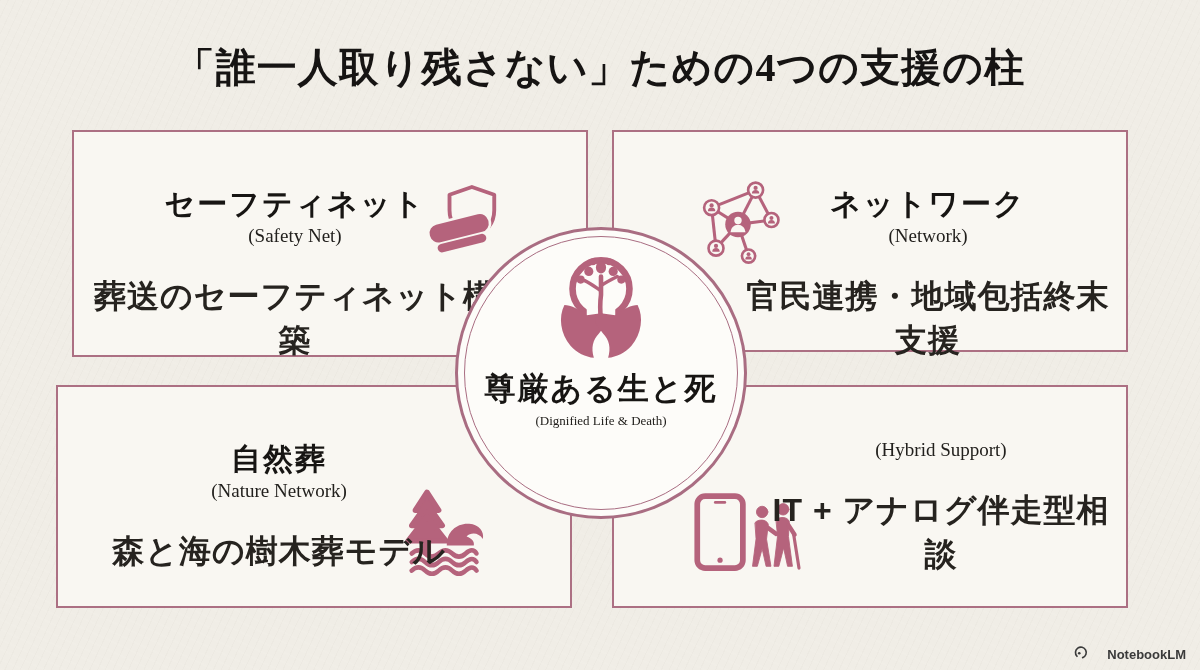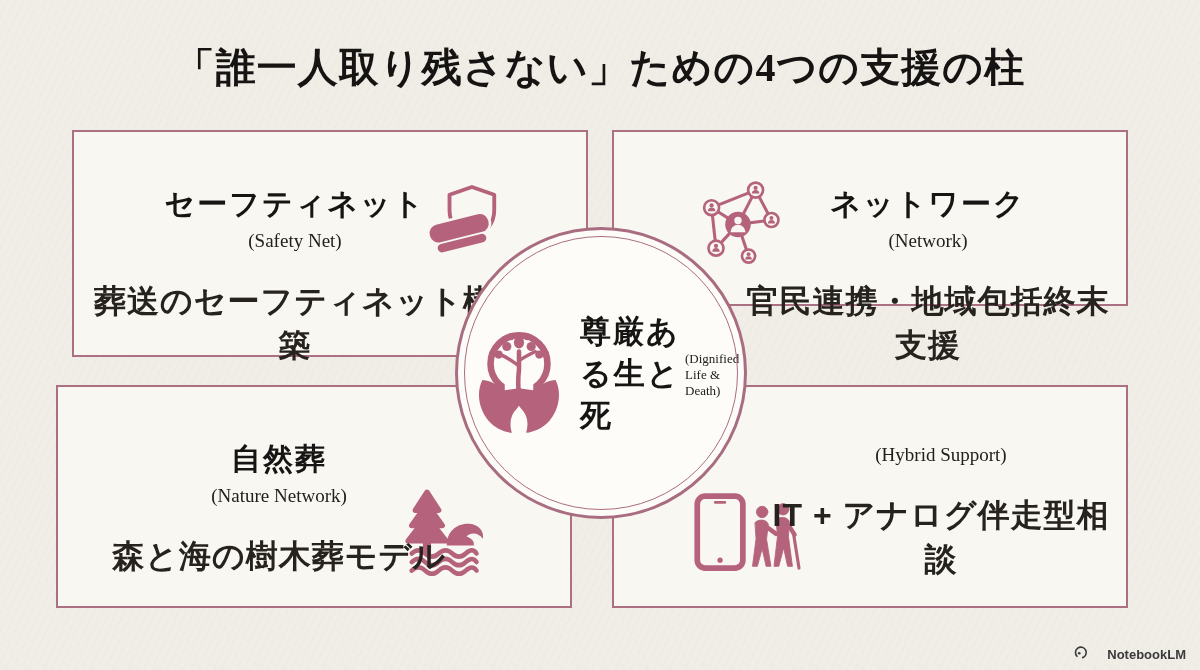--- a/index.html
+++ b/index.html
@@ -15,45 +15,45 @@
   .page-title{
     position:absolute; top:40px; left:0; width:100%;
     text-align:center; font-size:40px; font-weight:700; letter-spacing:1px;
     color:#161413;
   }
   .card{
     position:absolute; width:516px; box-sizing:border-box;
     background:#f9f7f2; border:2px solid #ac7083;padding-left:24px;
   }
   .card.tl{ left:72px;  top:130px; height:227px; }
-  .card.tr{ left:612px; top:130px; height:176px; }
+  .card.tr{ left:612px; top:130px; height:222px; }
   .card.bl{ left:56px;  top:385px; height:223px; }
   .card.br{ left:612px; top:385px; height:223px; }
   .textcol{ position:absolute; top:52px; text-align:center; }
   .tl .textcol{ left:6px;  width:430px; }
   .tr .textcol{ right:2px; width:392px; }
   .bl .textcol{ left:6px;  width:430px; }
   .br .textcol{ right:2px; width:366px; }
   .pillar-title{ font-size:30px; font-weight:700; letter-spacing:2px; color:#171513; }
-  .pillar-sub{ font-size:19px; margin-top:5px; color:#22201d; }
+  .pillar-sub{ font-size:19px; color:#22201d; }
   .pillar-desc{
     font-family:"Liberation Sans","DejaVu Sans",sans-serif;
     font-weight:700; font-size:32px; letter-spacing:1px;
     margin-top:28px; color:#26231f;
   }
   .card-icon{ position:absolute; }
   .tl .card-icon{ left:348px; top:52px; }
   .tr .card-icon{ left:80px;  top:44px; }
   .bl .card-icon{ left:342px; top:98px; }
   .br .card-icon{ left:78px;  top:102px; }
 
   .center-circle{
     position:absolute; left:455px; top:227px; width:286px; height:286px;
     border-radius:50%; background:#fdfcf9; border:3px solid #a96d82;
-    z-index:5; display:flex; flex-direction:row; align-items:center;
+    z-index:5; display:flex; flex-direction:column; align-items:center;
   }
   .inner-ring{
     position:absolute; inset:6px; border:1.5px solid #a96d82; border-radius:50%;
     pointer-events:none;
   }
   .center-icon{ margin-top:18px; }
   .center-title{ font-size:31px; font-weight:700; letter-spacing:2px; margin-top:2px; color:#171513; }
   .center-sub{ font-size:13px; margin-top:3px; color:#22201d; }
 
   .footer{

